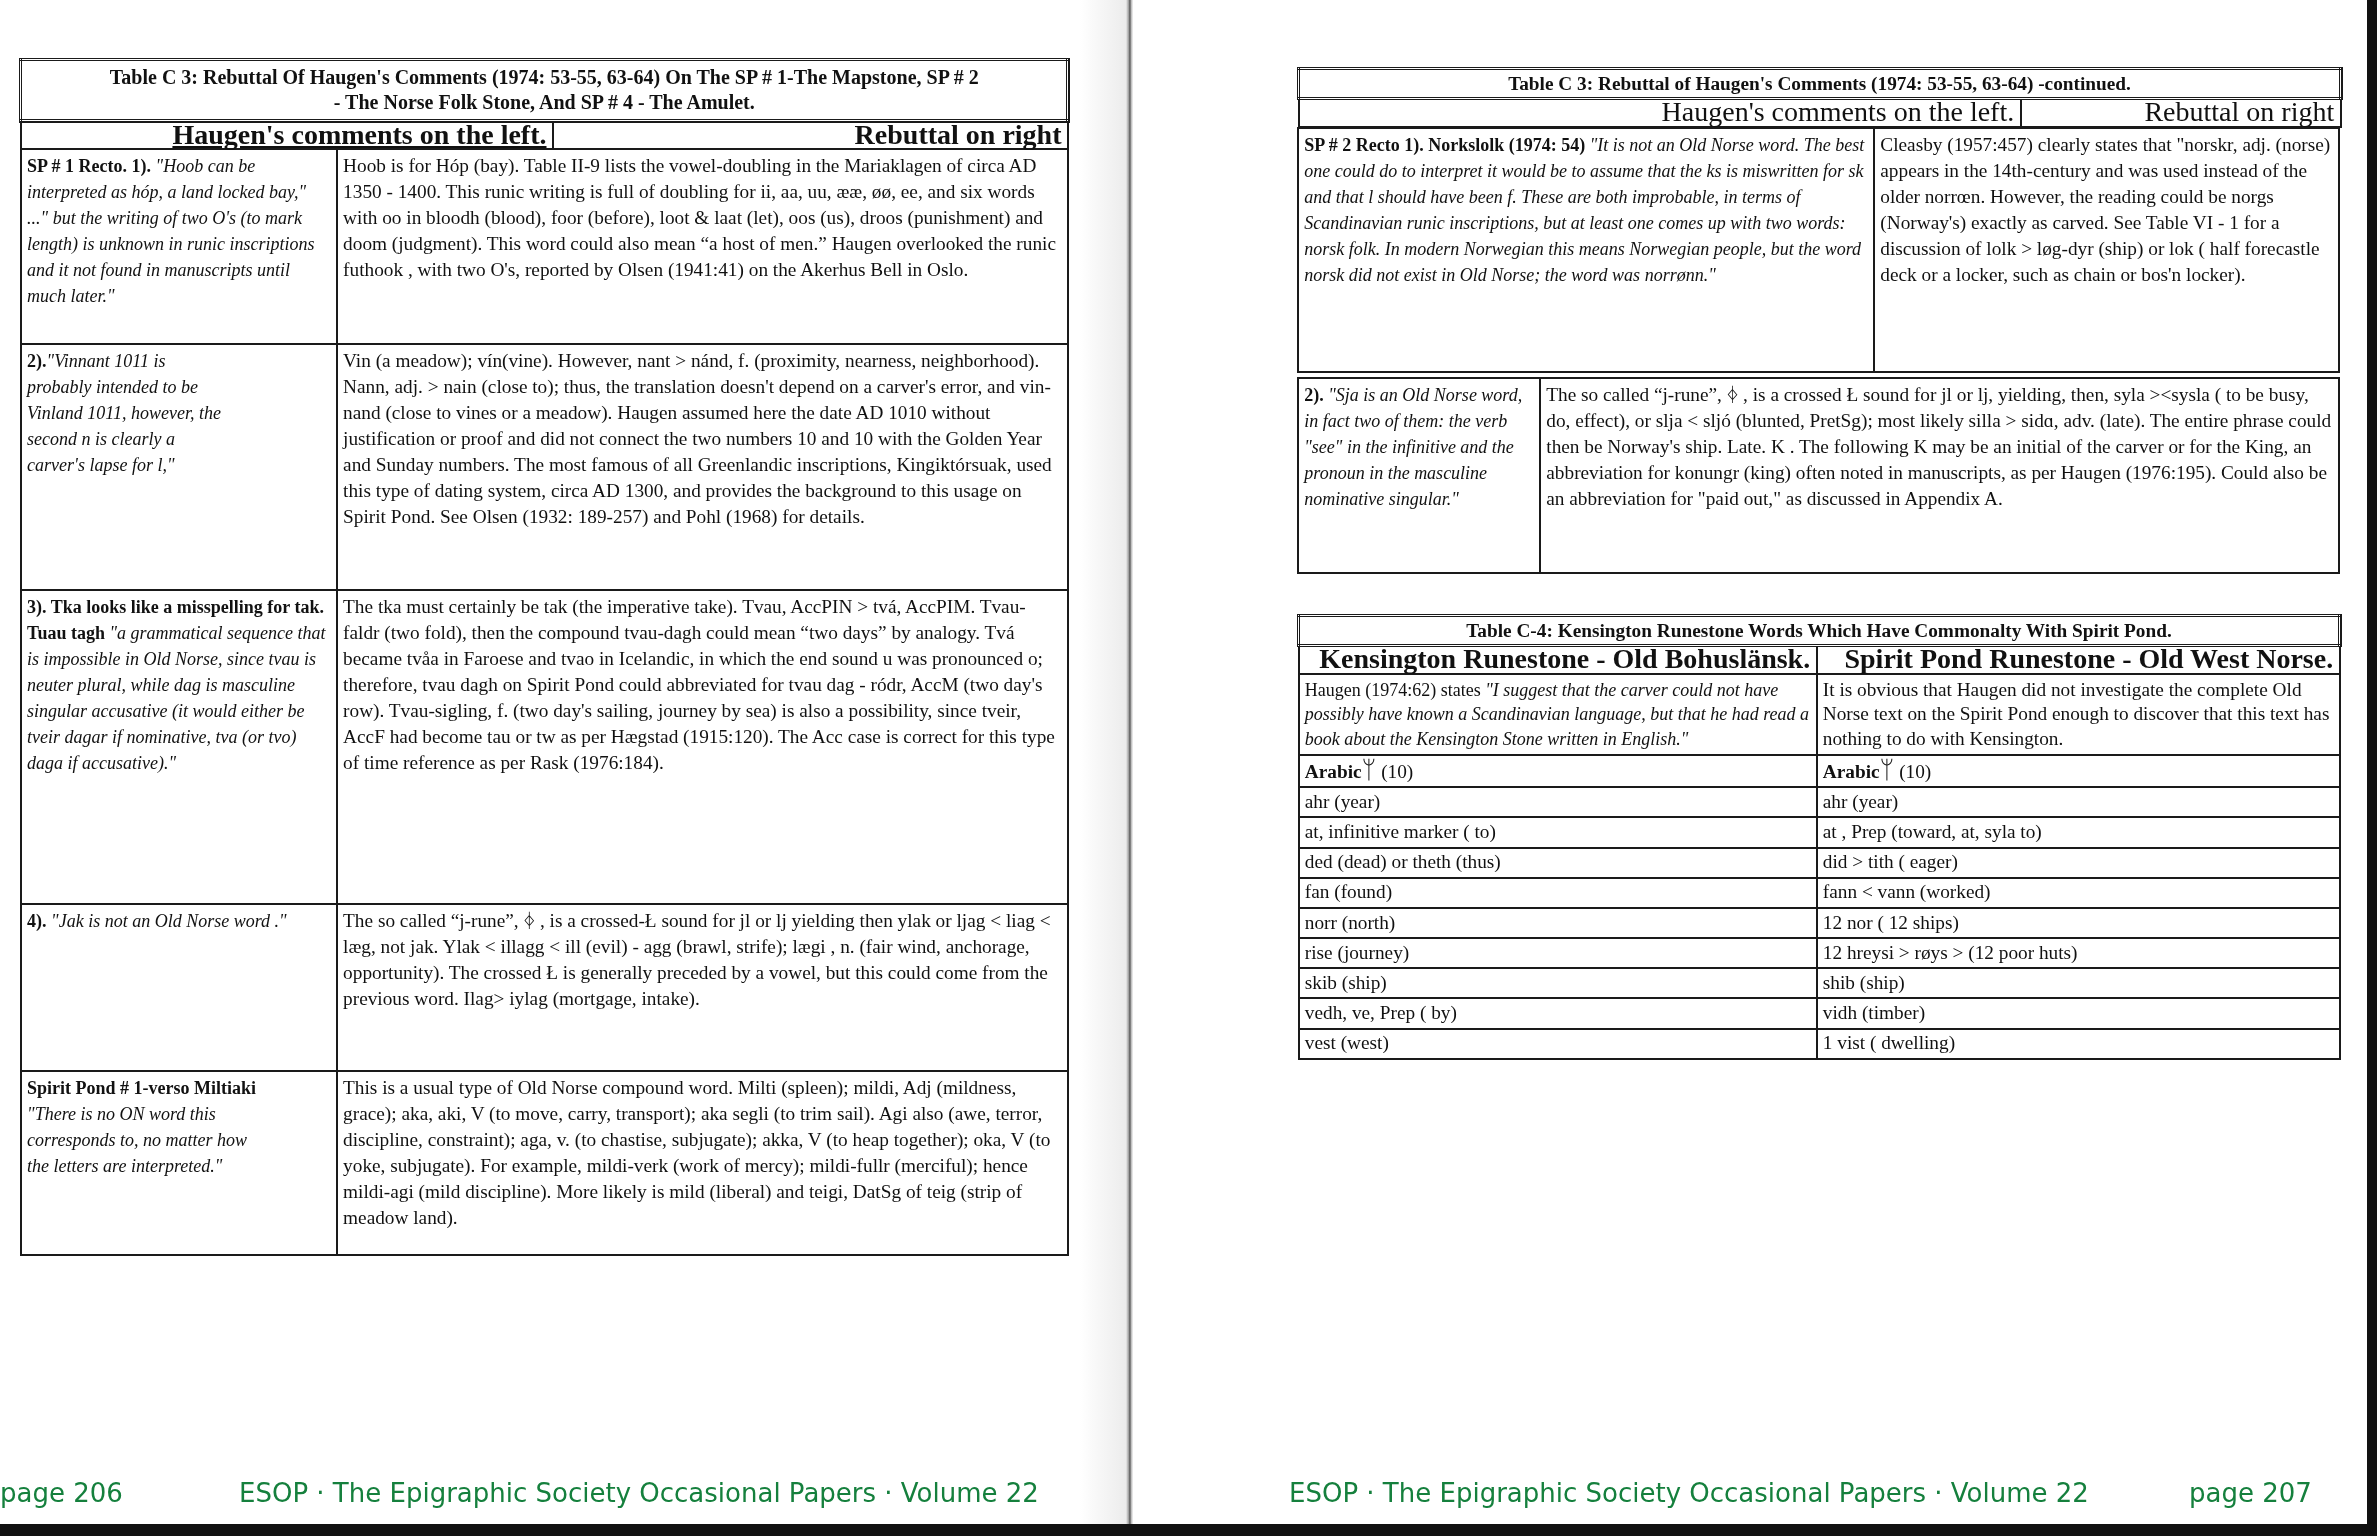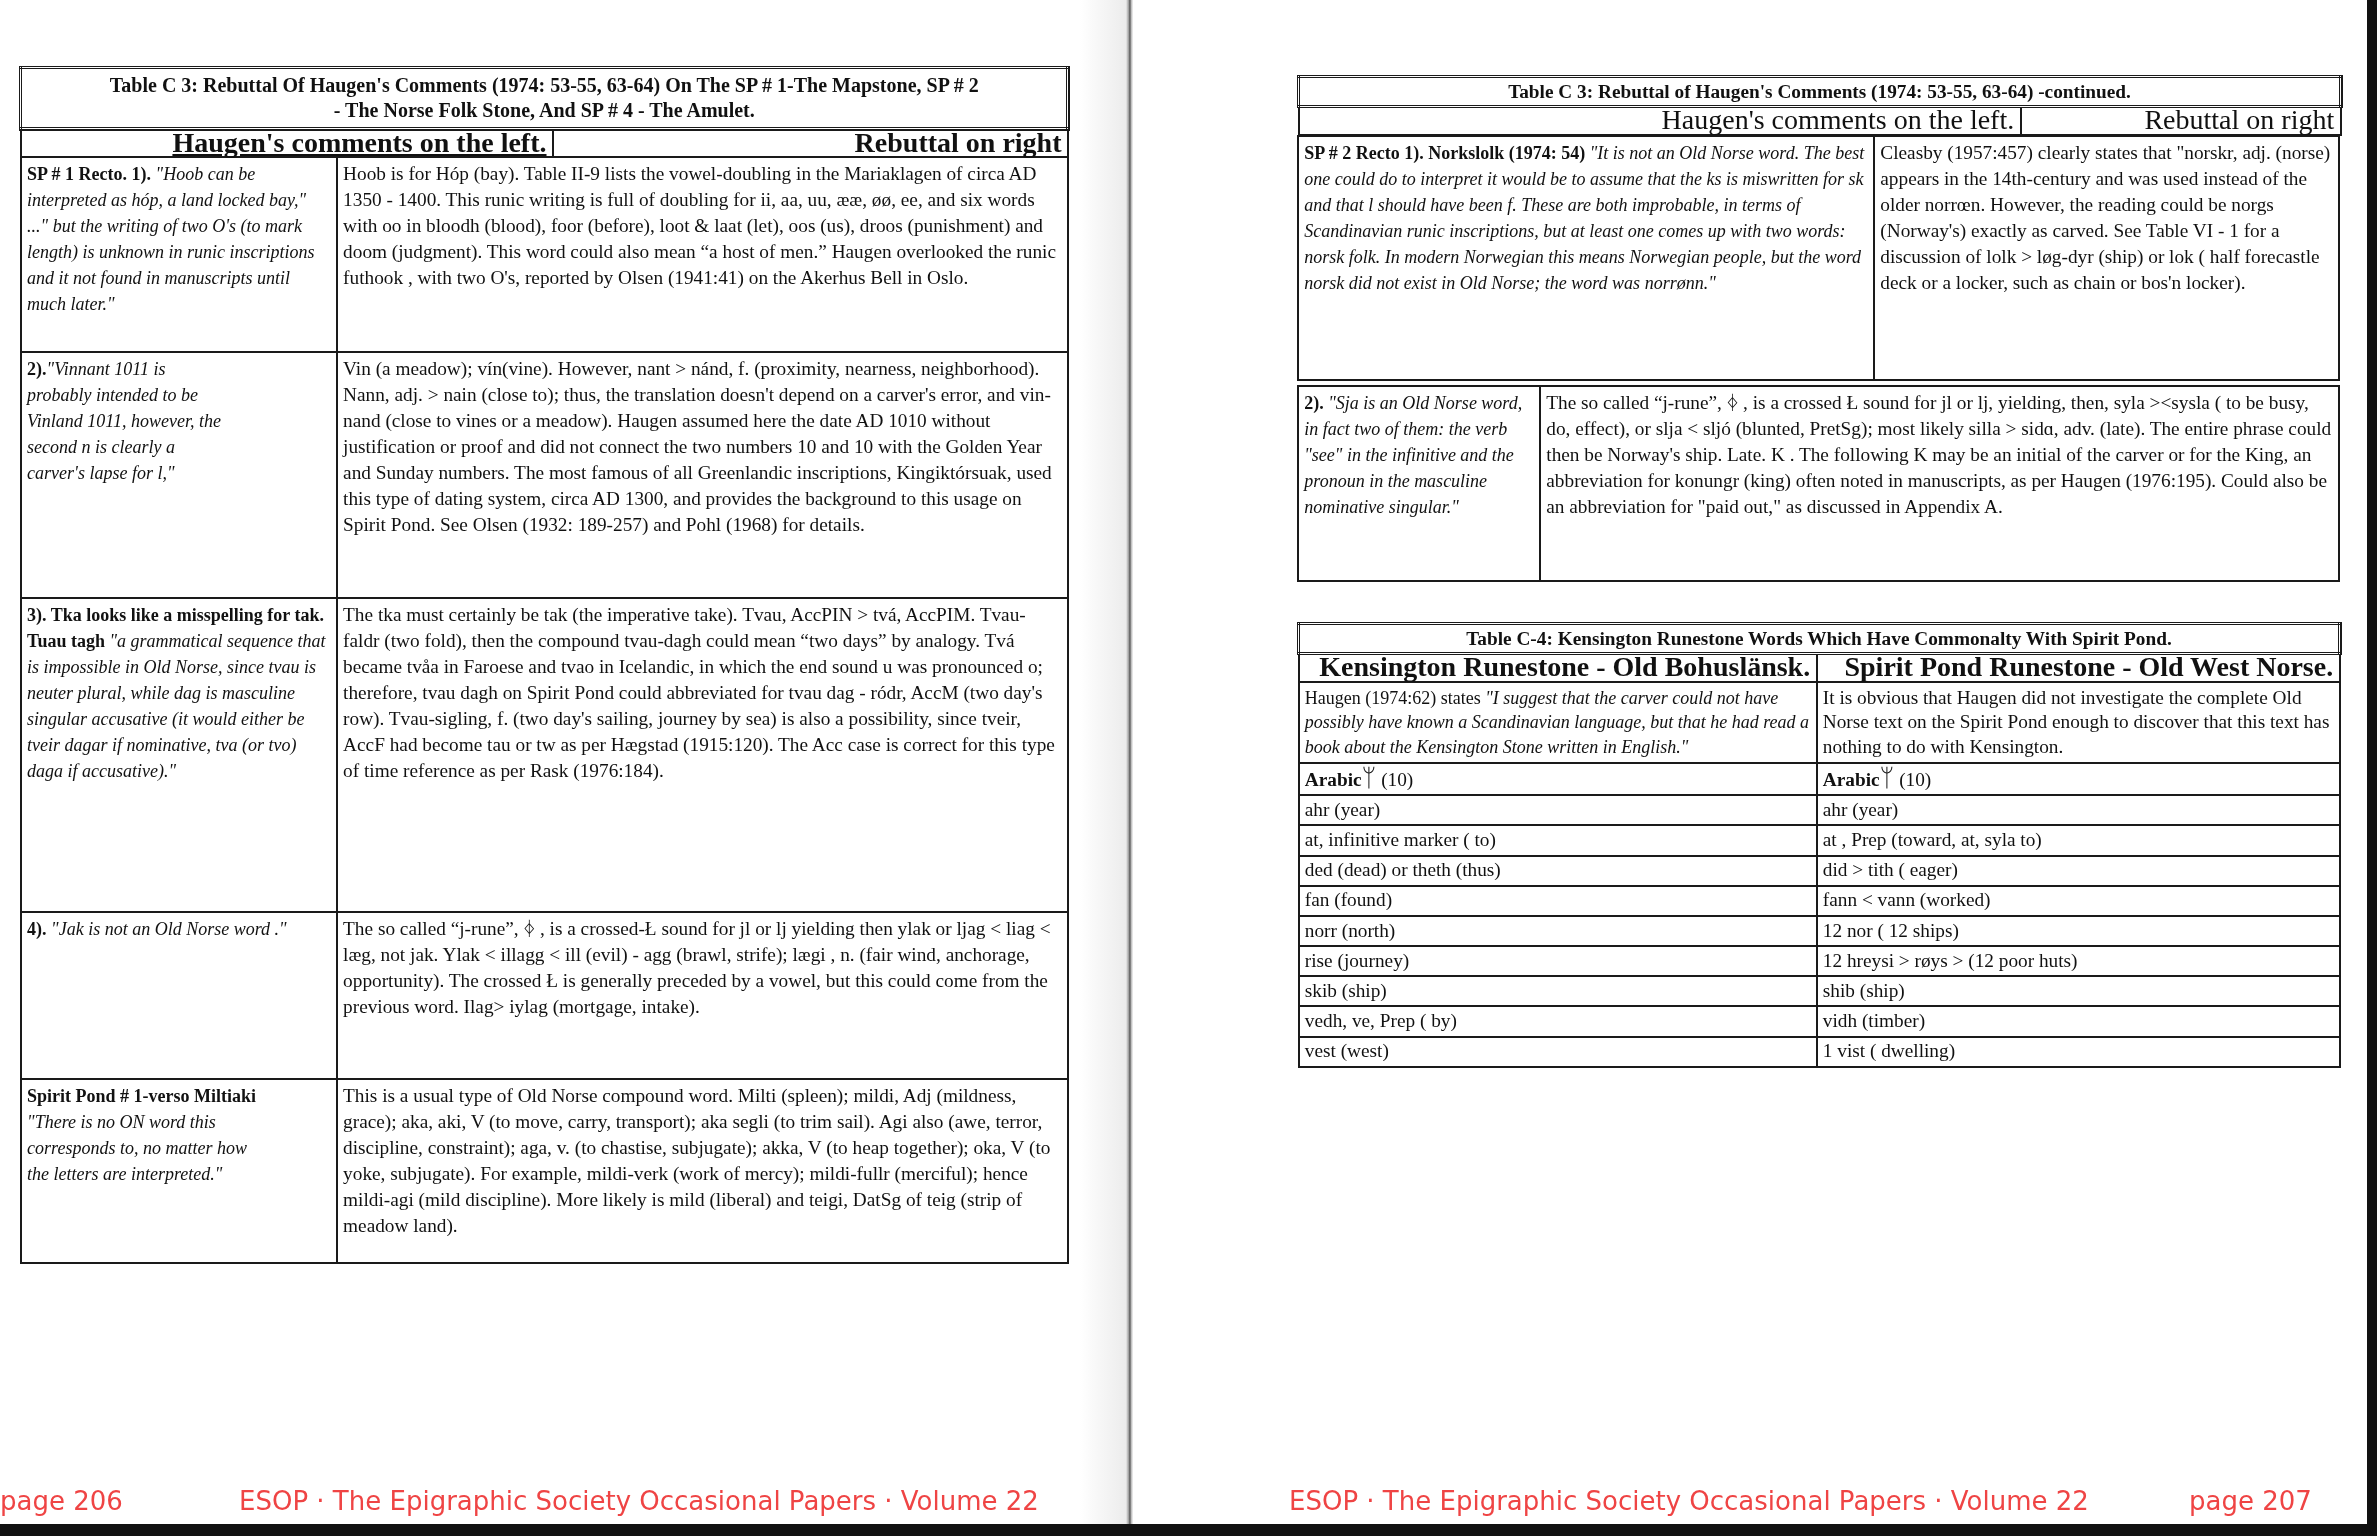--- a/index.html
+++ b/index.html
@@ -10,21 +10,21 @@
   }
   .spine {
     position: absolute; left: 1126px; top: 0; width: 7px; height: 1524px;
     background: linear-gradient(to right, #ededed, #9a9a9a 40%, #555 55%, #c8c8c8 80%, #f4f4f4);
   }
   .spine-shadow { position:absolute; left:1080px; top:0; width:46px; height:1524px;
     background: linear-gradient(to right, rgba(255,255,255,0), rgba(220,220,220,0.55)); }
   .bottom-rule { position:absolute; left:0; top:1524px; width:2377px; height:13px; background:#111; }
   .right-edge { position:absolute; left:2367px; top:0; width:10.5px; height:1524px; background:#111; }
 
-  .page { position:absolute; top:12px; height:1524px; }
+  .page { position:absolute; top:4px; height:1524px; }
   .page.left { left:0; width:1124px; }
   .page.right { left:1135px; width:1230px; }
 
   table { border-collapse: collapse; table-layout: fixed; }
   td, th { border: 2.2px solid #1a1a1a; vertical-align: top; padding: 2.6px 5.3px; }
   .tbl-title {
     border: 3.5px double #1a1a1a; outline: 1.8px solid #1a1a1a; outline-offset: 1.8px;
     font-weight: bold; text-align: center; font-size: 20px; line-height: 25.5px; padding: 3.5px 7px;
   }
   .hdr { font-weight: bold; text-align: right; font-size: 28px; line-height: 24.6px; padding: 0.9px 5.3px; }
@@ -33,21 +33,21 @@
   .cell.left-cell { font-size: 18px; line-height: 26px; }
   b { font-weight: bold; }
   i, .it { font-style: italic; }
 
   #t1 { position:absolute; left:19.3px; top:54px; width:1047px; }
 
   #t2 { position:absolute; left:1297px; top:63px; width:1042px; }
   #t3 { position:absolute; left:1297px; top:610px; width:1042px; }
   #t3 .word td { text-align:left; font-size: 19.3px; line-height: 24.6px; padding: 1.8px 5.3px; }
 
-  .footer { position:absolute; top:1474px; font-family: "DejaVu Sans", sans-serif; font-size: 26px; color:#ef4444; }
+  .footer { position:absolute; top:1474px; font-family: "DejaVu Sans", sans-serif; font-size: 26px; color:#15803d; }
   .rune { font-family: "DejaVu Sans", sans-serif; font-weight: normal; }
 </style>
 </head>
 <body>
 
 <div class="spine-shadow"></div>
 <div class="spine"></div>
 <div class="right-edge"></div>
 <div class="bottom-rule"></div>
 

